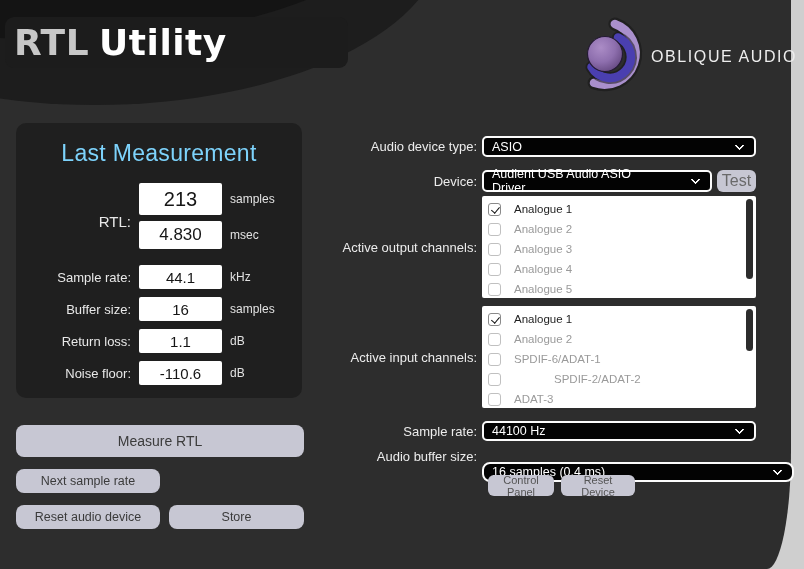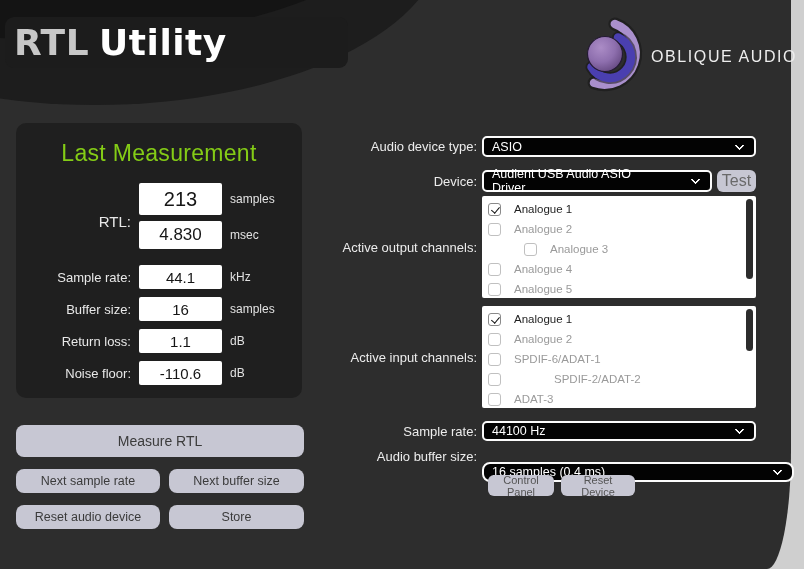--- a/index.html
+++ b/index.html
@@ -37,21 +37,21 @@
     color:#ededed;font-size:16px;letter-spacing:1.6px;margin-left:3px;margin-top:6px;
     font-weight:400;white-space:nowrap;
   }
   
   .panel{
     position:absolute;left:16px;top:123px;width:286px;height:275px;
     background:#1f1f1f;border-radius:10px;
   }
   .panel h2{
     position:absolute;top:17px;left:0;width:100%;margin:0;text-align:center;
-    color:#84cc16;font-size:23px;font-weight:400;letter-spacing:0.3px;
+    color:#7dd3fc;font-size:23px;font-weight:400;letter-spacing:0.3px;
   }
   .mlabel{
     position:absolute;left:0;width:115px;color:#e8e8e8;font-size:13px;
     display:flex;align-items:center;justify-content:flex-end;
   }
   .mlabel.rtl{font-size:15px;}
   .vbox{
     position:absolute;left:123px;width:83px;background:#ffffff;border-radius:2px;
     display:flex;align-items:center;justify-content:center;color:#161616;text-align:center;
   }
@@ -159,21 +159,20 @@
     <div class="vbox" style="top:206px;height:24px;font-size:15px;">1.1</div>
     <div class="munit" style="top:206px;height:24px;">dB</div>
 
     <div class="mlabel" style="top:238px;height:24px;">Noise floor:</div>
     <div class="vbox" style="top:238px;height:24px;font-size:15px;">-110.6</div>
     <div class="munit" style="top:238px;height:24px;">dB</div>
   </section>
 
   <button class="btn" style="left:16px;top:425px;width:288px;height:32px;font-size:14px;">Measure RTL</button>
   <button class="btn" style="left:16px;top:469px;width:144px;height:24px;font-size:12.5px;">Next sample rate</button>
-  <button class="btn" style="left:169px;top:469px;width:135px;height:24px;font-size:12.5px;">Next buffer size</button>
   <button class="btn" style="left:16px;top:505px;width:144px;height:24px;font-size:12.5px;">Reset audio device</button>
   <button class="btn" style="left:169px;top:505px;width:135px;height:24px;font-size:12.5px;">Store</button>
 
   <div class="flabel" style="top:136px;height:21px;">Audio device type:</div>
   <div class="select" style="left:482px;top:136px;width:274px;height:21px;">
     <span>ASIO</span>
     <span class="chev"></span>
   </div>
 
   <div class="flabel" style="top:170px;height:22px;">Device:</div>
@@ -186,21 +185,21 @@
   <div class="flabel" style="top:196px;height:102px;">Active output channels:</div>
   <div class="listbox" style="top:196px;">
     <div class="chan-row checked" style="top:4px;">
         <span class="cb"></span>
         <span class="chan-label">Analogue 1</span>
       </div>
     <div class="chan-row" style="top:24px;">
         <span class="cb"></span>
         <span class="chan-label">Analogue 2</span>
       </div>
-    <div class="chan-row" style="top:44px;margin-left:36px;">
+    <div class="chan-row" style="top:44px;">
         <span class="cb"></span>
         <span class="chan-label">Analogue 3</span>
       </div>
     <div class="chan-row" style="top:64px;">
         <span class="cb"></span>
         <span class="chan-label">Analogue 4</span>
       </div>
     <div class="chan-row" style="top:84px;">
         <span class="cb"></span>
         <span class="chan-label">Analogue 5</span>

